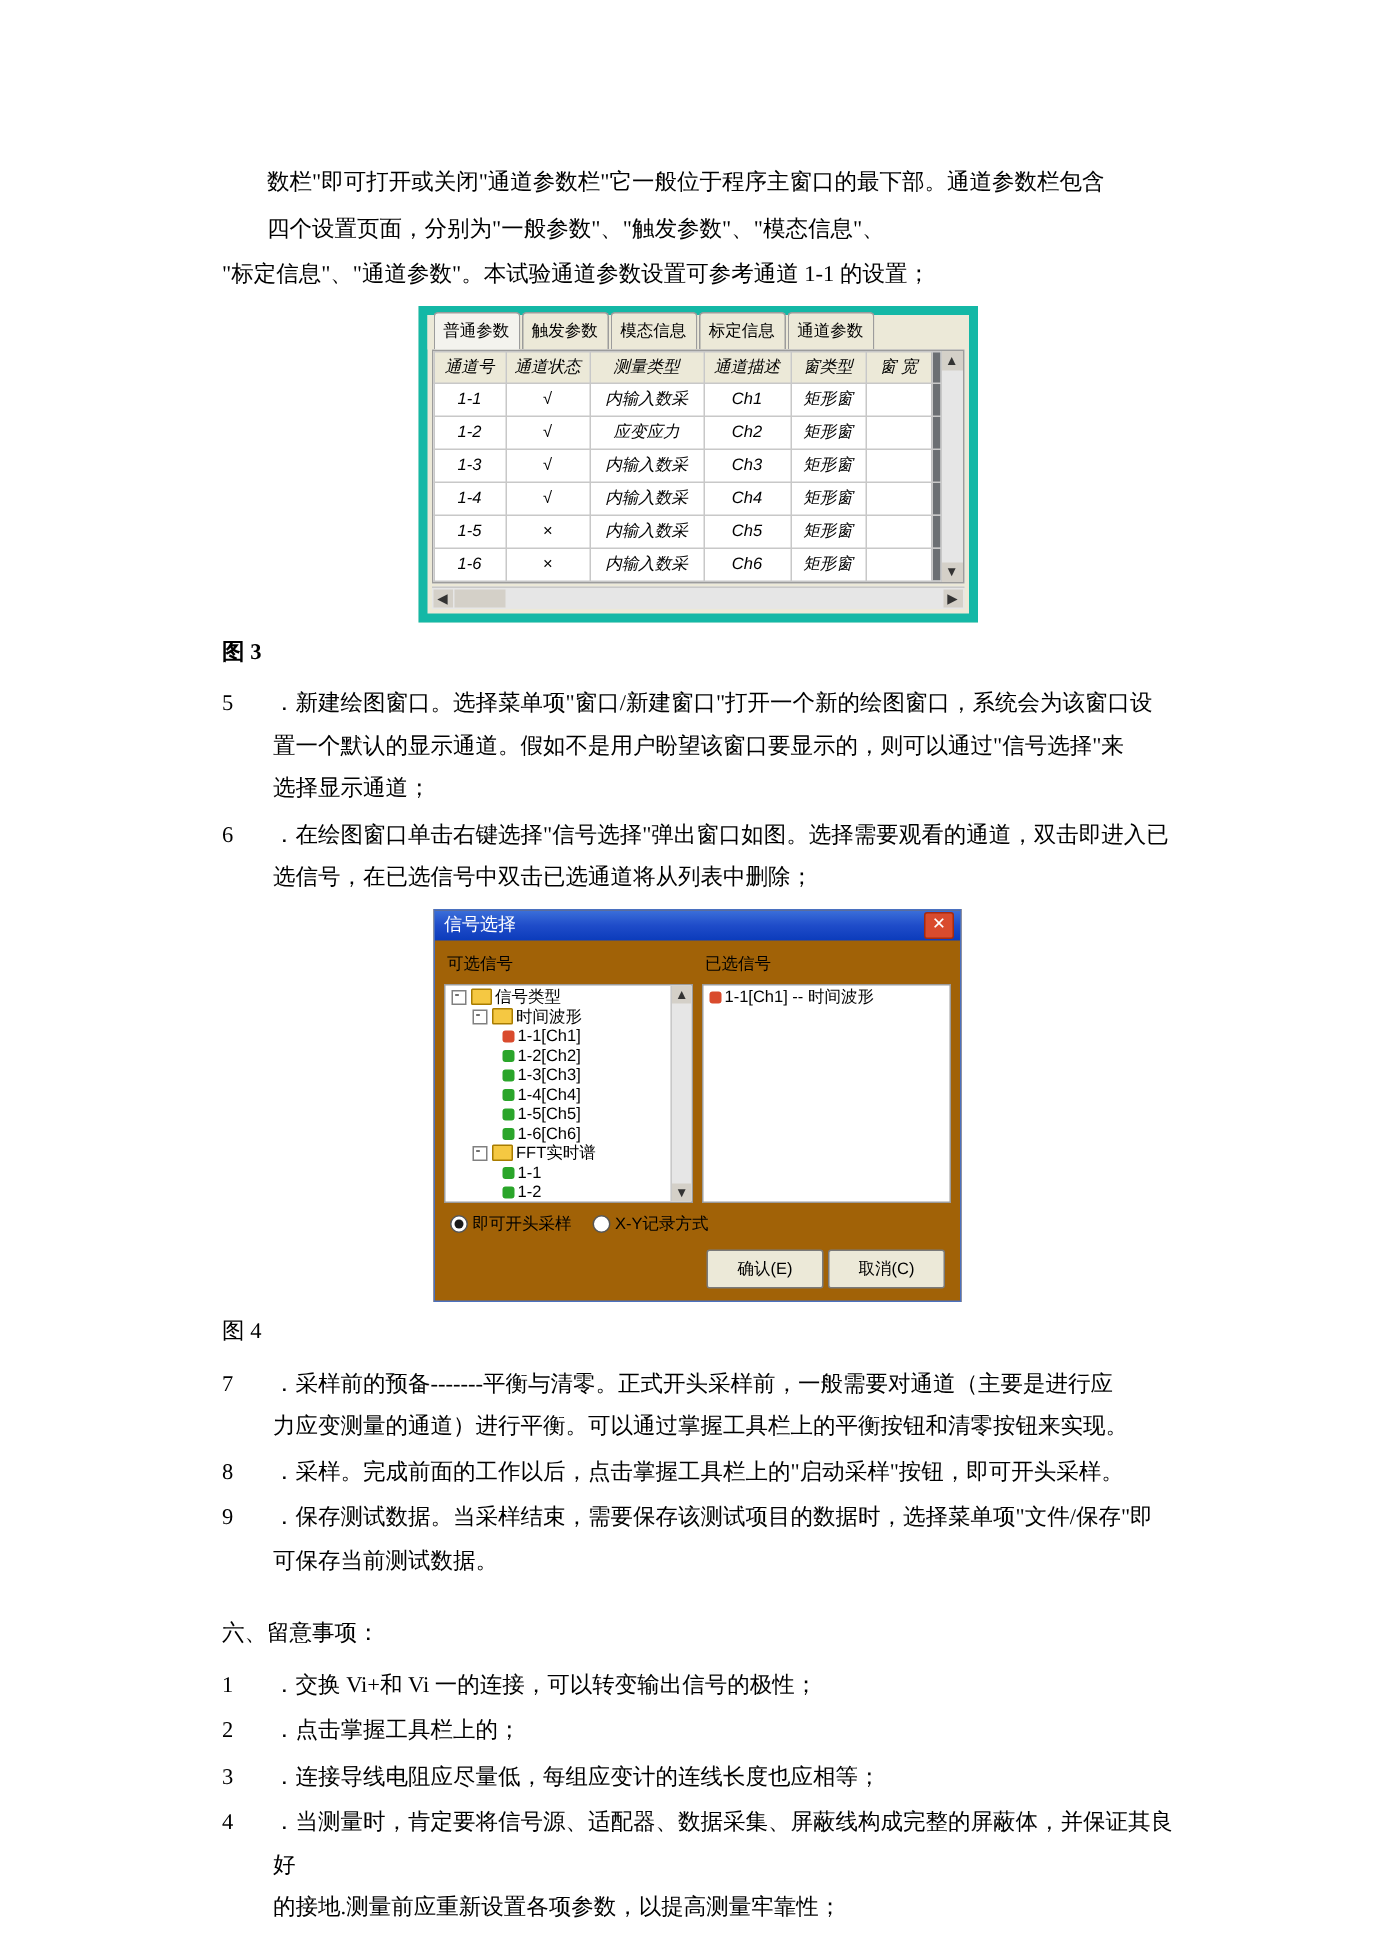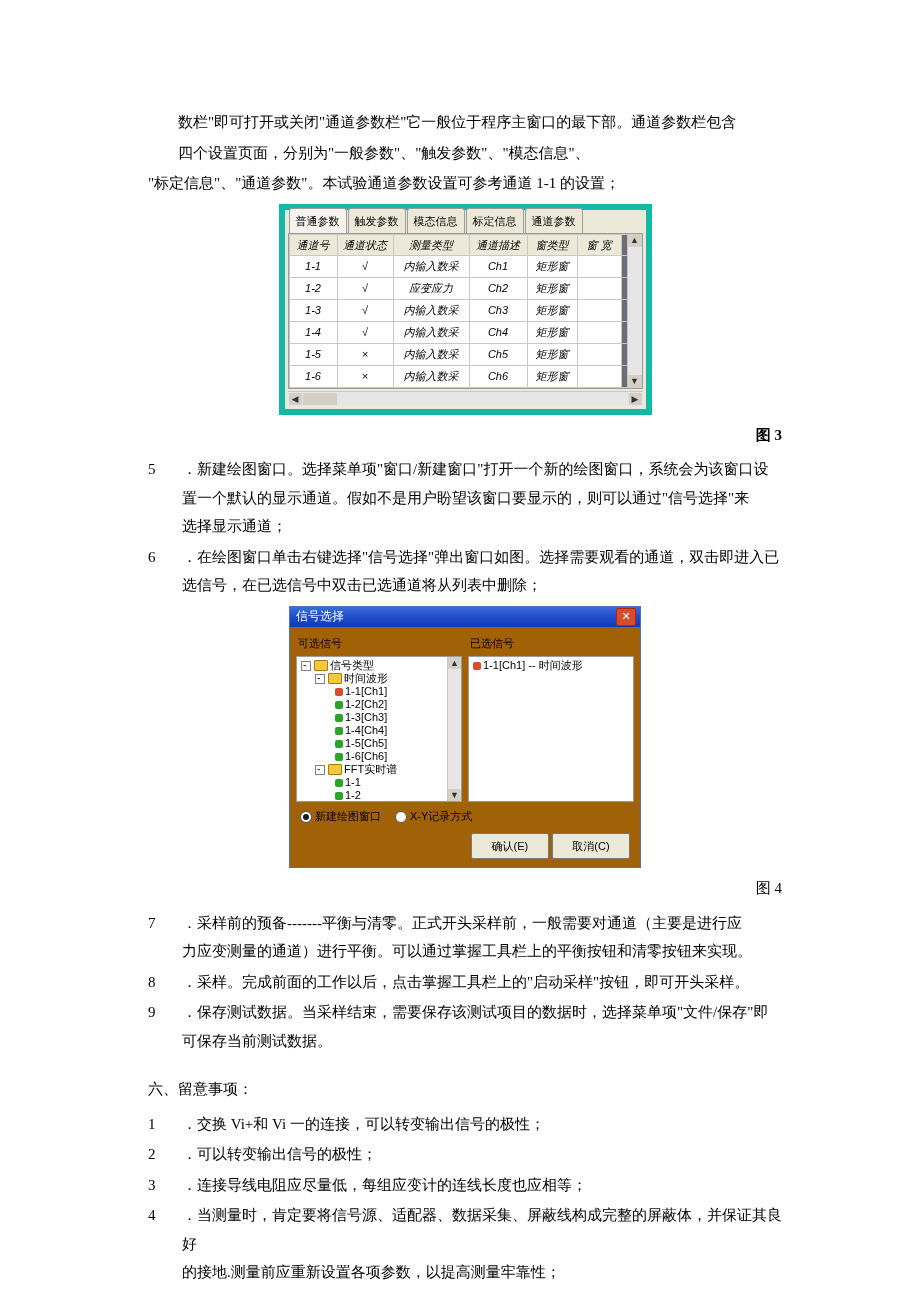--- a/index.html
+++ b/index.html
@@ -28,21 +28,21 @@
     margin: 0 0 2px 0;
   }
   .list-item .num {
     flex: 0 0 auto;
     width: 34px;
   }
   .list-item .body {
     flex: 1 1 auto;
   }
   .fig-caption {
-    text-align: right;
+    text-align: left;
     margin: 6px 0 6px 0;
   }
   .fig-caption.bold { font-weight: bold; }
   .screenshot-wrap {
     text-align: center;
     margin: 6px 0 2px 0;
   }
 
   
   .ch-mock {
@@ -453,21 +453,21 @@
           </div>
         </div>
         <div class="sig-pane">
           <div class="sig-pane-label">已选信号</div>
           <div class="sig-list">
             <div class="sig-right-row"><span class="ticon leafr"></span><span>1-1[Ch1] -- 时间波形</span></div>
           </div>
         </div>
       </div>
       <div class="sig-foot">
-        <span class="opt"><span class="sig-radio on"></span><span>新建绘图窗口</span></span>
+        <span class="opt"><span class="sig-radio on"></span><span>即可开头采样</span></span>
         <span class="opt"><span class="sig-radio"></span><span>X-Y记录方式</span></span>
       </div>
       <div class="sig-btn-row">
         <span class="sig-btn">确认(E)</span>
         <span class="sig-btn">取消(C)</span>
       </div>
     </div>
   </div>
   <div class="fig-caption">图 4</div>
 
@@ -495,21 +495,21 @@
   </div>
 
   <div class="section-heading">六、留意事项：</div>
 
   <div class="list-item">
     <div class="num">1</div>
     <div class="body"><span>．交换 Vi+和 Vi 一的连接，可以转变输出信号的极性；</span></div>
   </div>
   <div class="list-item">
     <div class="num">2</div>
-    <div class="body"><span>．可以转变输出信号的极性；</span></div>
+    <div class="body"><span>．点击掌握工具栏上的；</span></div>
   </div>
   <div class="list-item">
     <div class="num">3</div>
     <div class="body"><span>．连接导线电阻应尽量低，每组应变计的连线长度也应相等；</span></div>
   </div>
   <div class="list-item">
     <div class="num">4</div>
     <div class="body">
       <span>．当测量时，肯定要将信号源、适配器、数据采集、屏蔽线构成完整的屏蔽体，并保证其良好</span><br>
       <span>的接地.测量前应重新设置各项参数，以提高测量牢靠性；</span>

